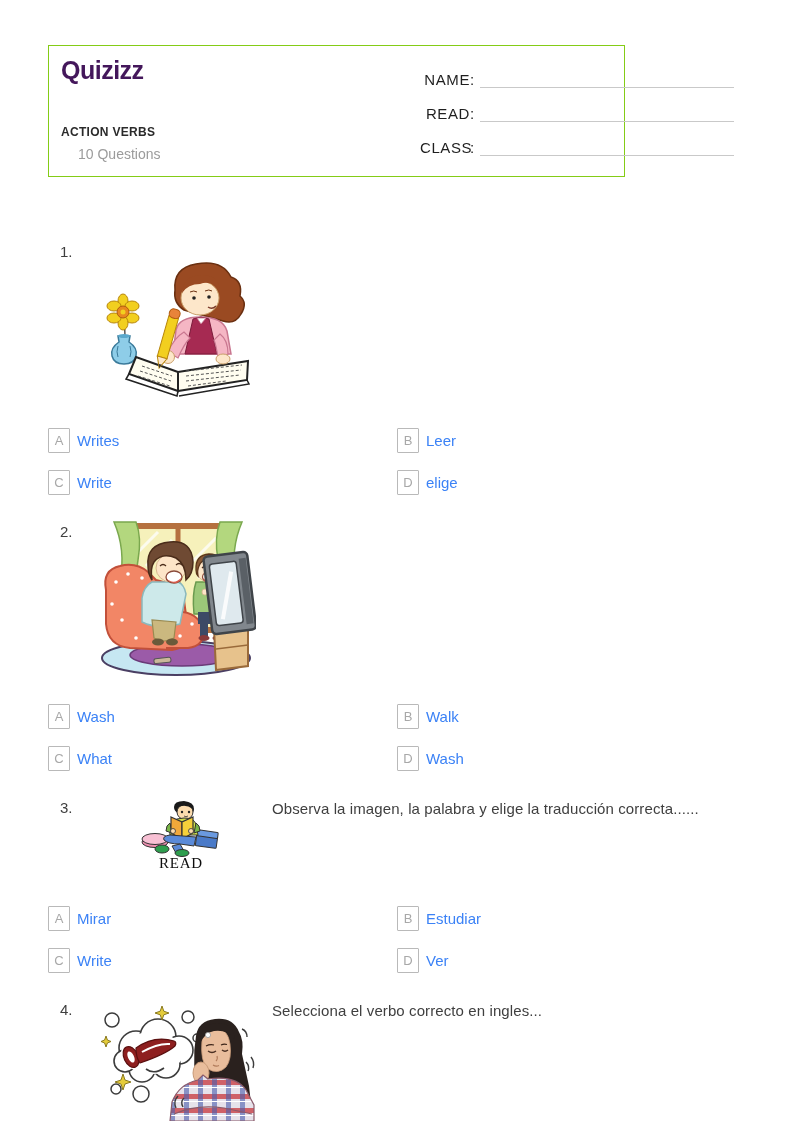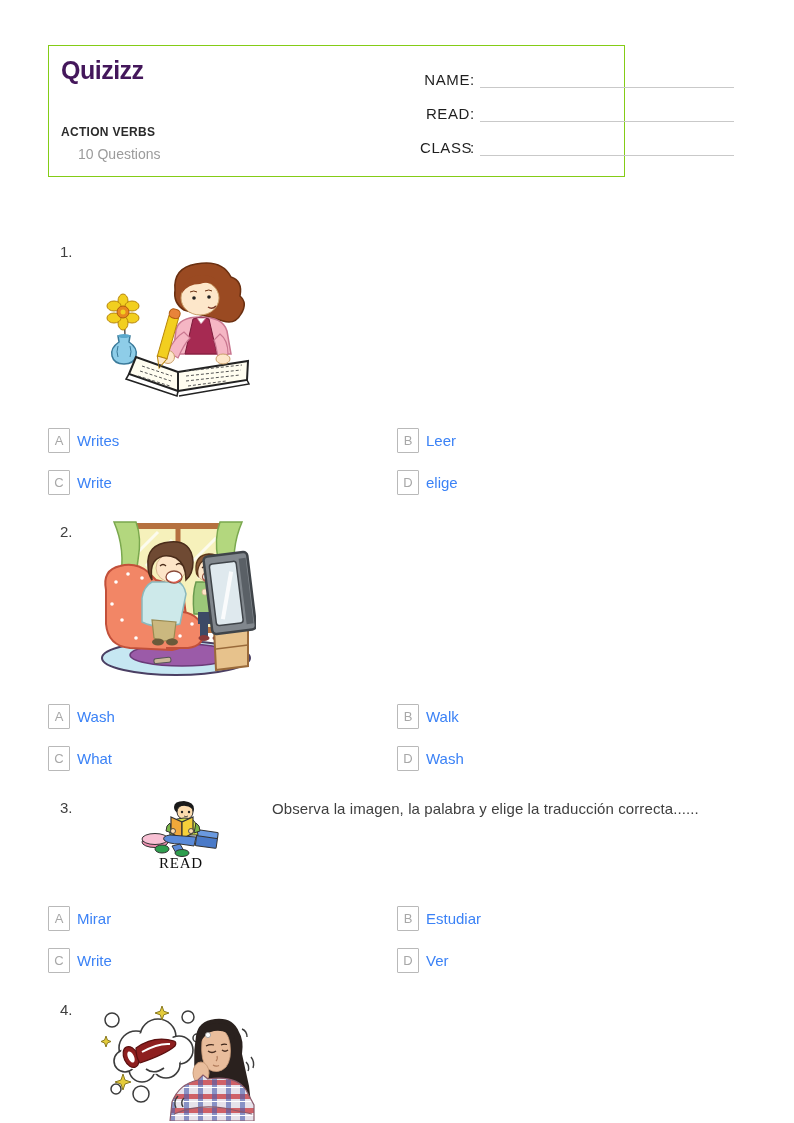--- a/index.html
+++ b/index.html
@@ -273,20 +273,21 @@
   <div class="opt opt-left" style="top:948px;">
     <span class="opt-box">C</span>
     <span class="opt-label">Write</span>
   </div>
   <div class="opt opt-right" style="top:948px;">
     <span class="opt-box">D</span>
     <span class="opt-label">Ver</span>
   </div>
 
   <div class="q-num" style="top:1001px;">4.</div>
+  <div class="q-text" style="top:1001px;">Selecciona el verbo correcto en ingles...</div>
 
   <div class="q-img" style="left:96px;top:1006px;width:160px;height:115px;">
     <svg width="160" height="115" viewBox="0 0 160 115">
       <defs>
         <pattern id="plaid" width="14" height="14" patternUnits="userSpaceOnUse">
           <rect width="14" height="14" fill="#e6e2ea"></rect>
           <rect y="4" width="14" height="5" fill="#cc4a50" opacity="0.85"></rect>
           <rect x="4" width="5" height="14" fill="#4a5eae" opacity="0.6"></rect>
           <line x1="0" y1="11.5" x2="14" y2="11.5" stroke="#ffffff" stroke-width="1"></line>
         </pattern>

